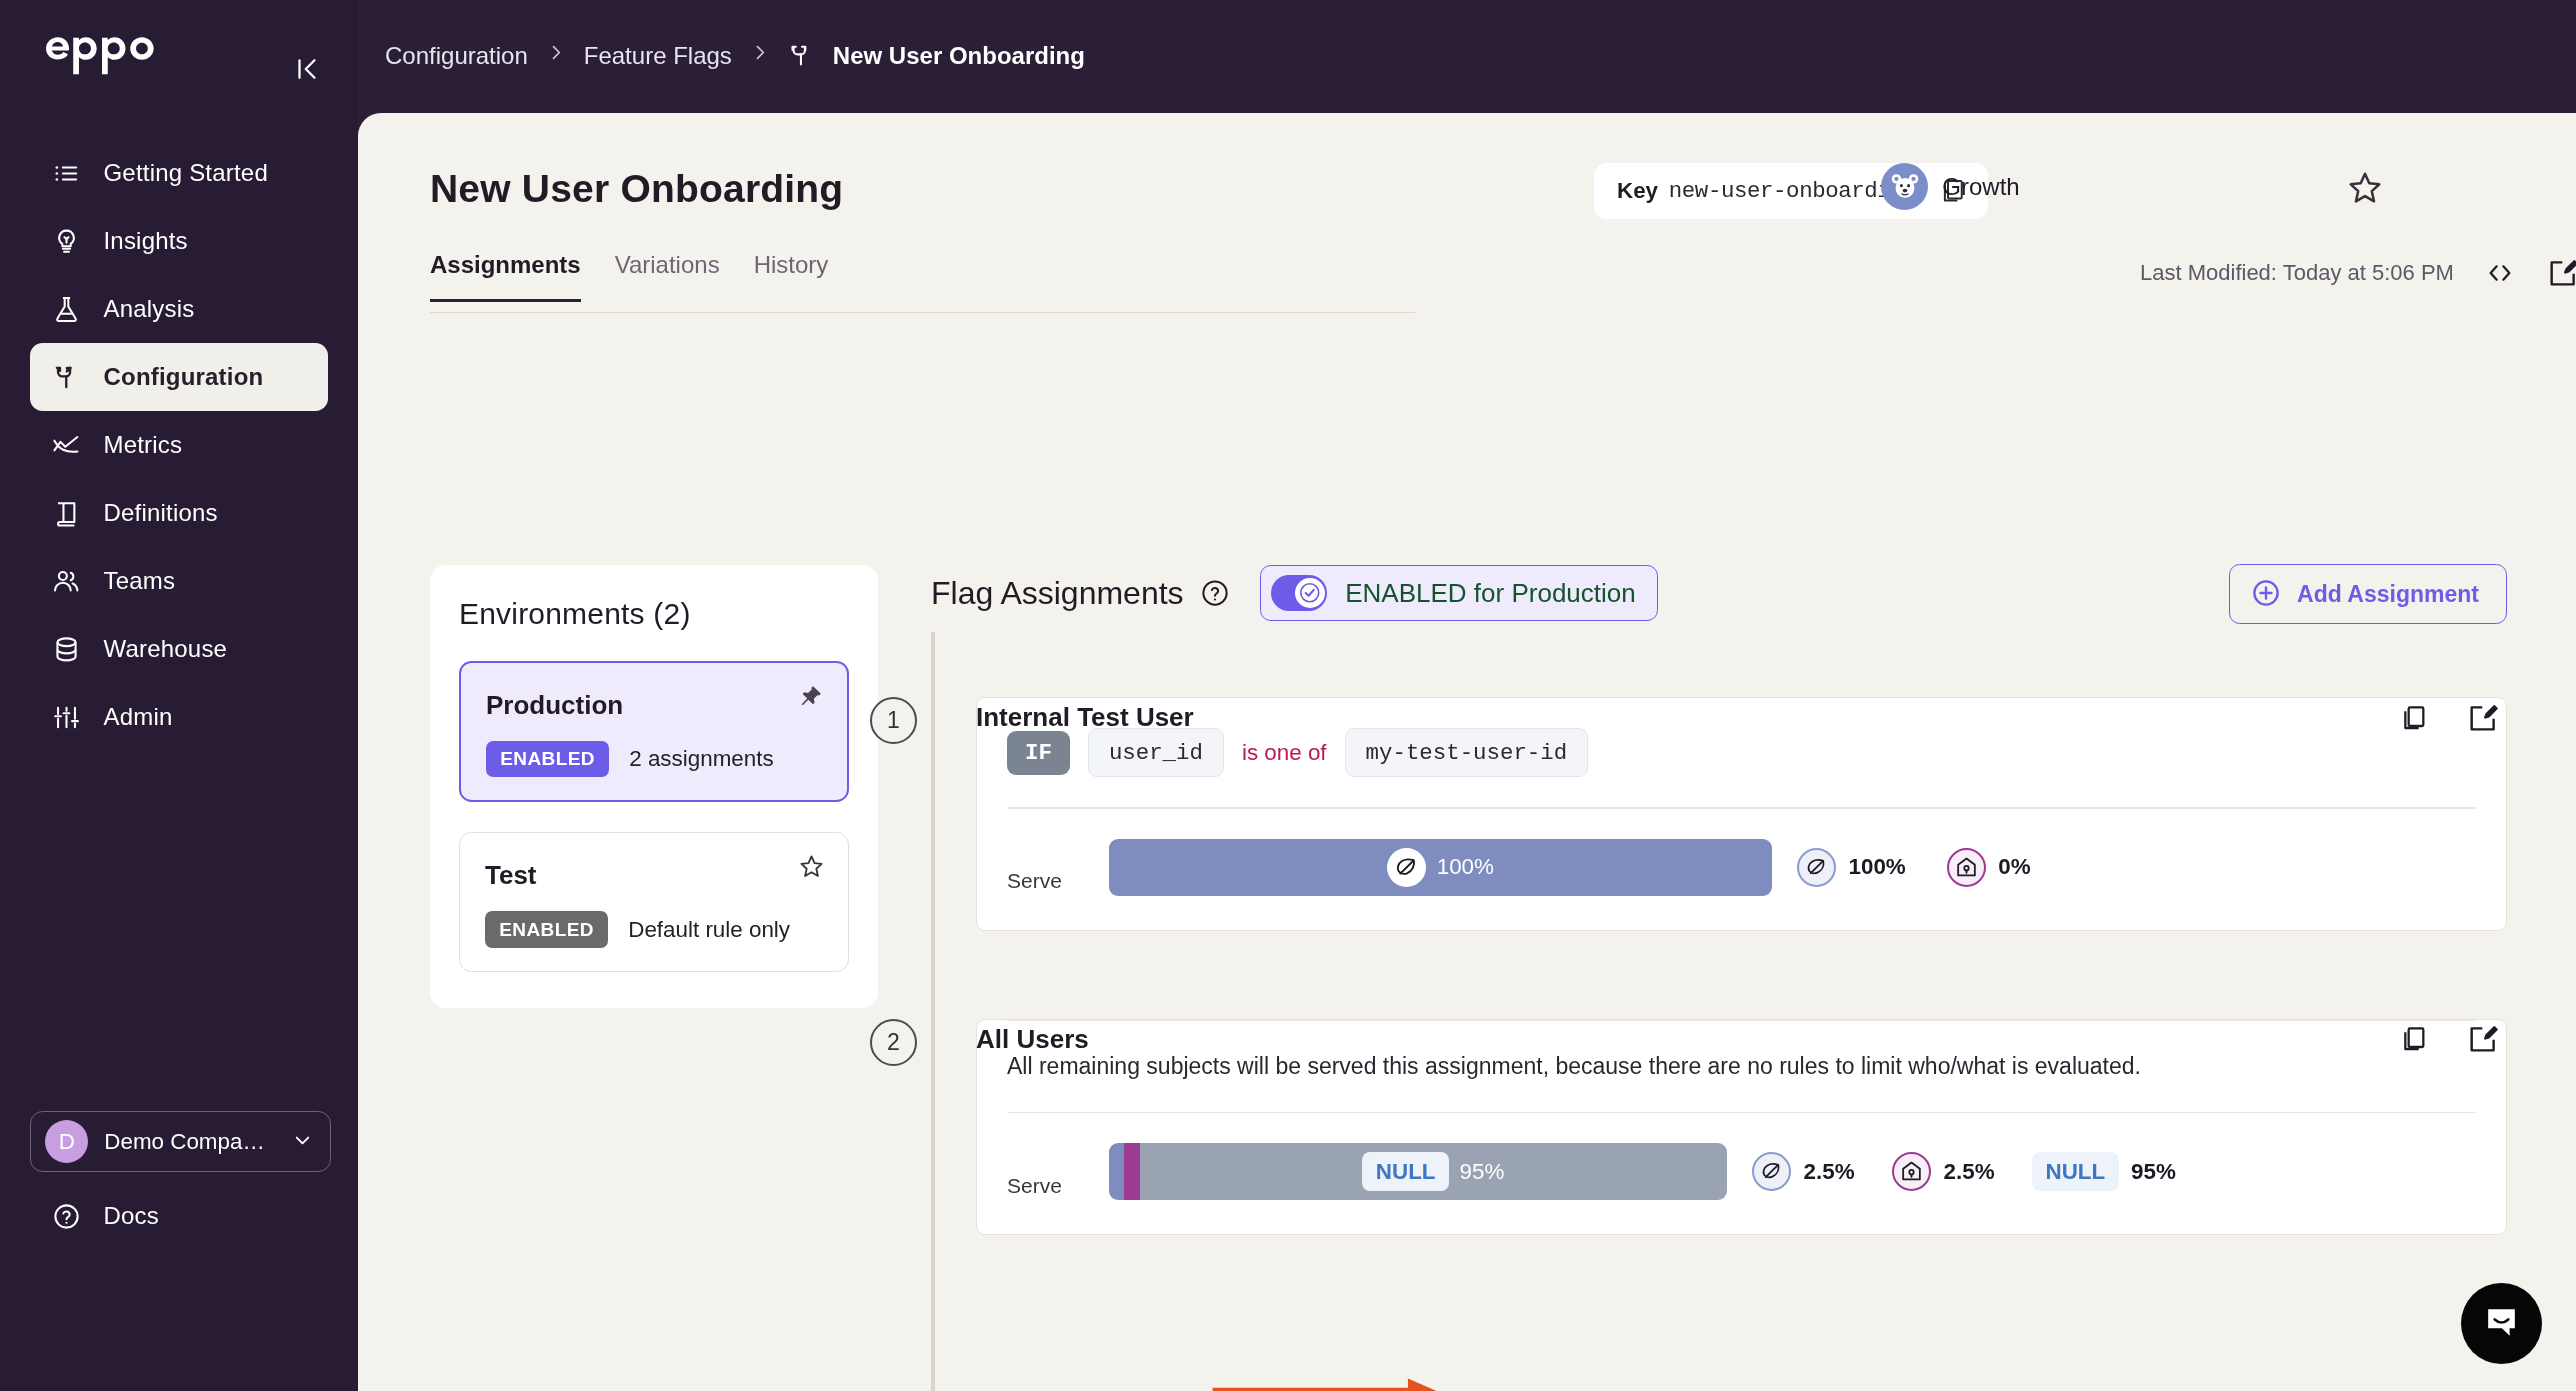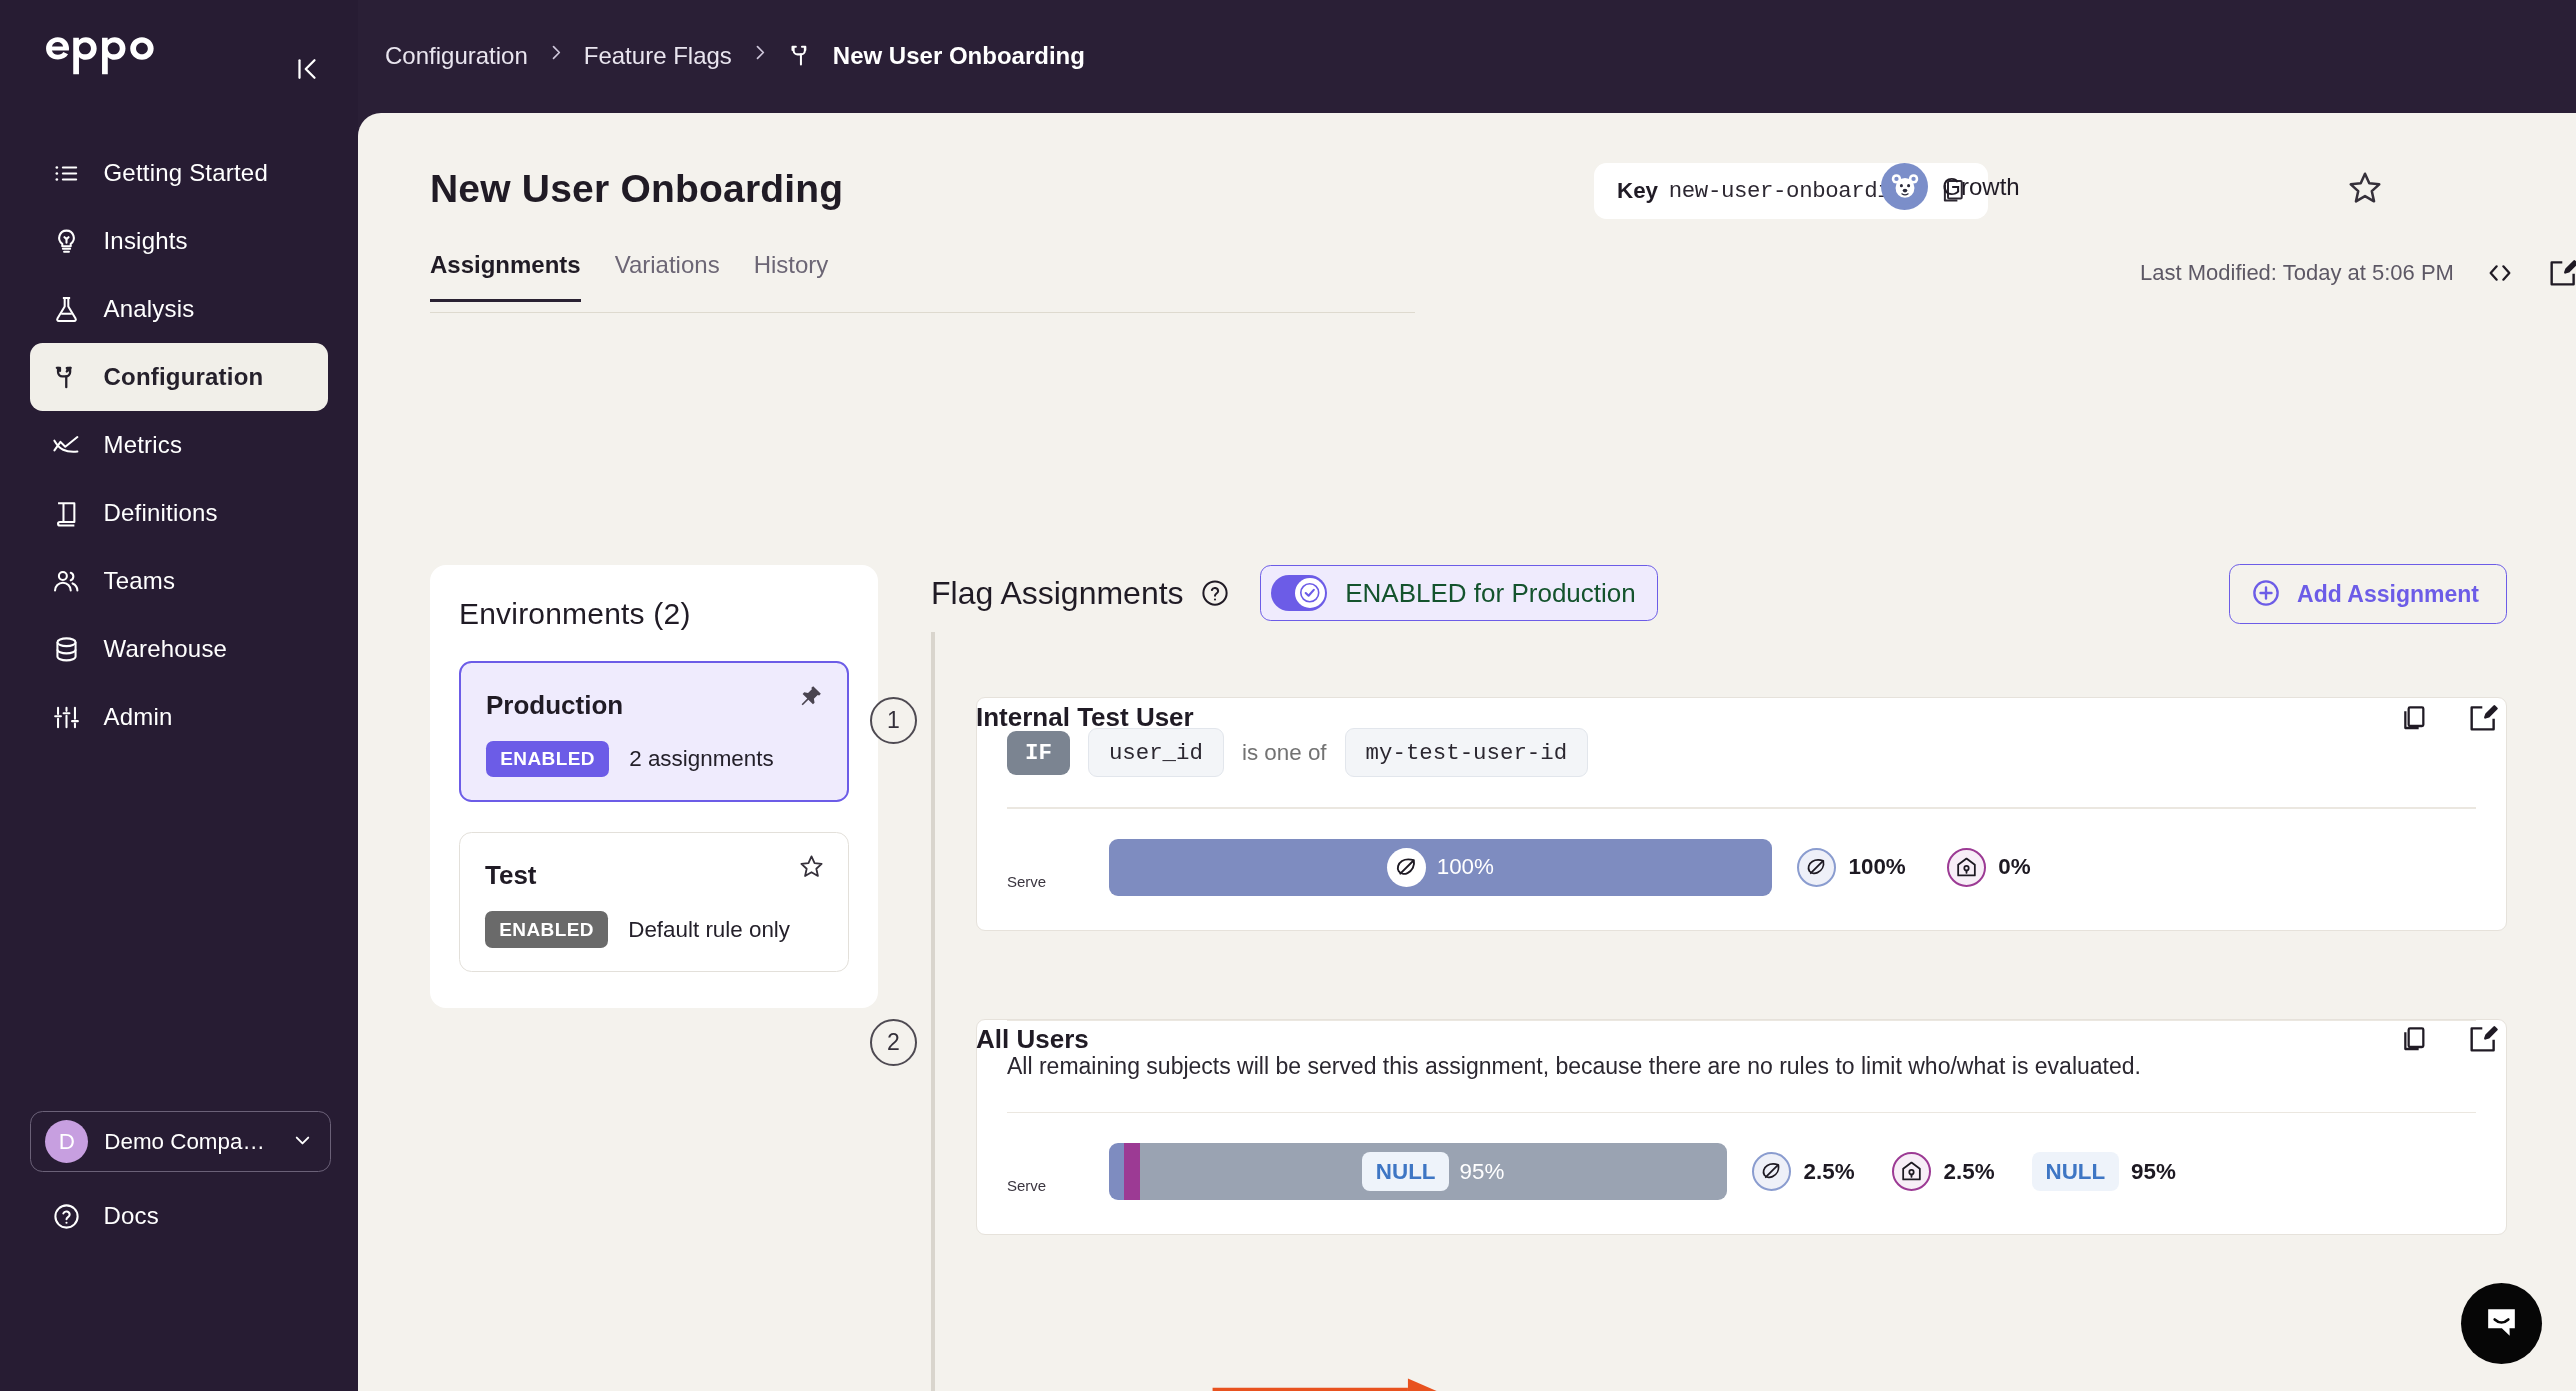--- a/index.html
+++ b/index.html
@@ -193,24 +193,24 @@
   .cond-row { display: flex; align-items: center; gap: 18px; padding: 30px 0 30px 0; }
   .if-chip {
     background: #7b8491; color: #fff; font-family: "Liberation Mono", monospace;
     font-size: 22.4px; font-weight: 700; padding: 9px 18px; border-radius: 9px;
   }
   .attr-chip {
     background: #f3f5f8; border: 1.3px solid #e2e6ec; border-radius: 9px;
     font-family: "Liberation Mono", monospace; font-size: 22.4px; color: #2b2730;
     padding: 10.7px 20px;
   }
-  .cond-op { font-size: 22.4px; color: #737373; }
+  .cond-op { font-size: 22.4px; color: #be185d; }
   .divider { height: 1.3px; background: #ebe7e0; }
   .serve-row { display: flex; align-items: center; gap: 25px; padding: 30px 0 34px 0; }
-  .serve-lbl { font-size: 15px; color: #3a353f; width: 77px; margin-top: 28px; }
+  .serve-lbl { font-size: 21px; color: #3a353f; width: 77px; margin-top: 28px; }
   .serve-bar {
     height: 57px; border-radius: 9px; overflow: hidden;
     display: flex; position: relative; flex: 0 0 auto;
   }
   .seg { height: 100%; display: flex; align-items: center; justify-content: center; }
   .bar-centerlbl {
     position: absolute; left: 0; right: 0; top: 0; bottom: 0;
     display: flex; align-items: center; justify-content: center; gap: 10.7px;
   }
   .null-pill {

